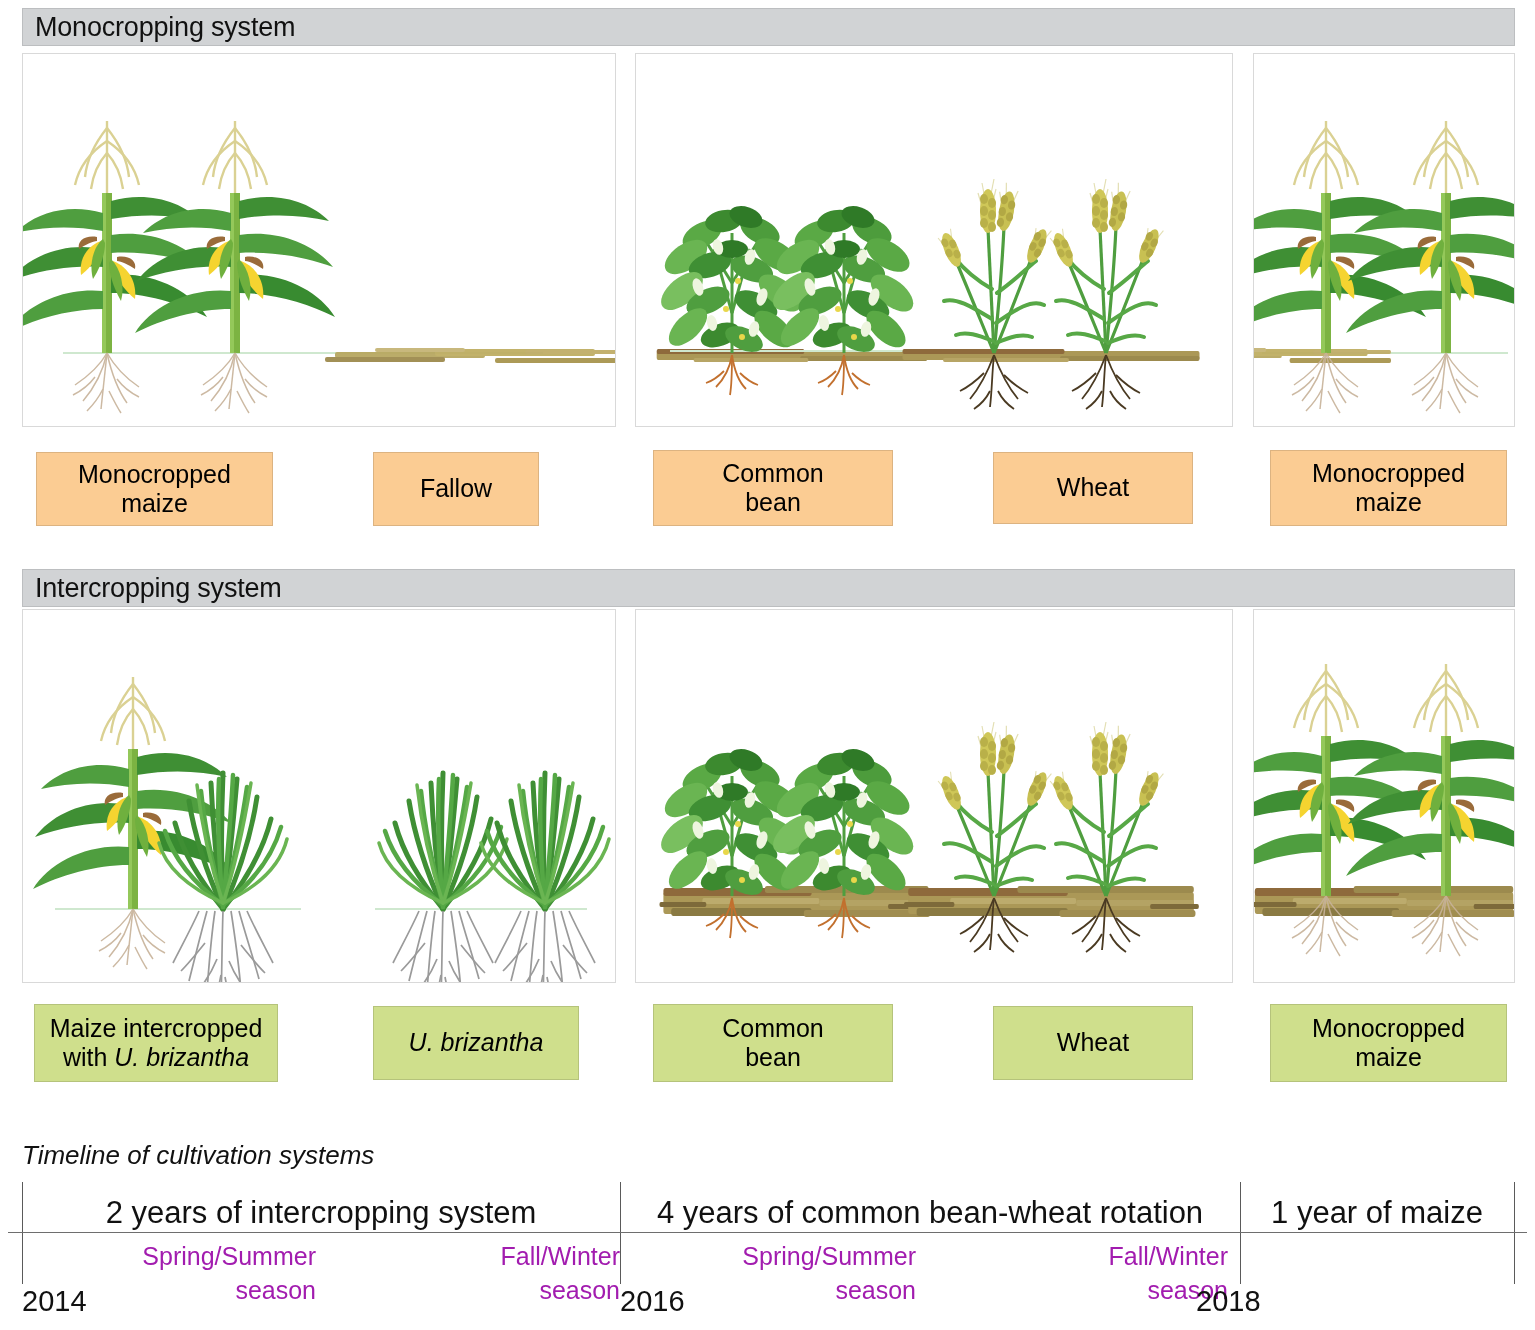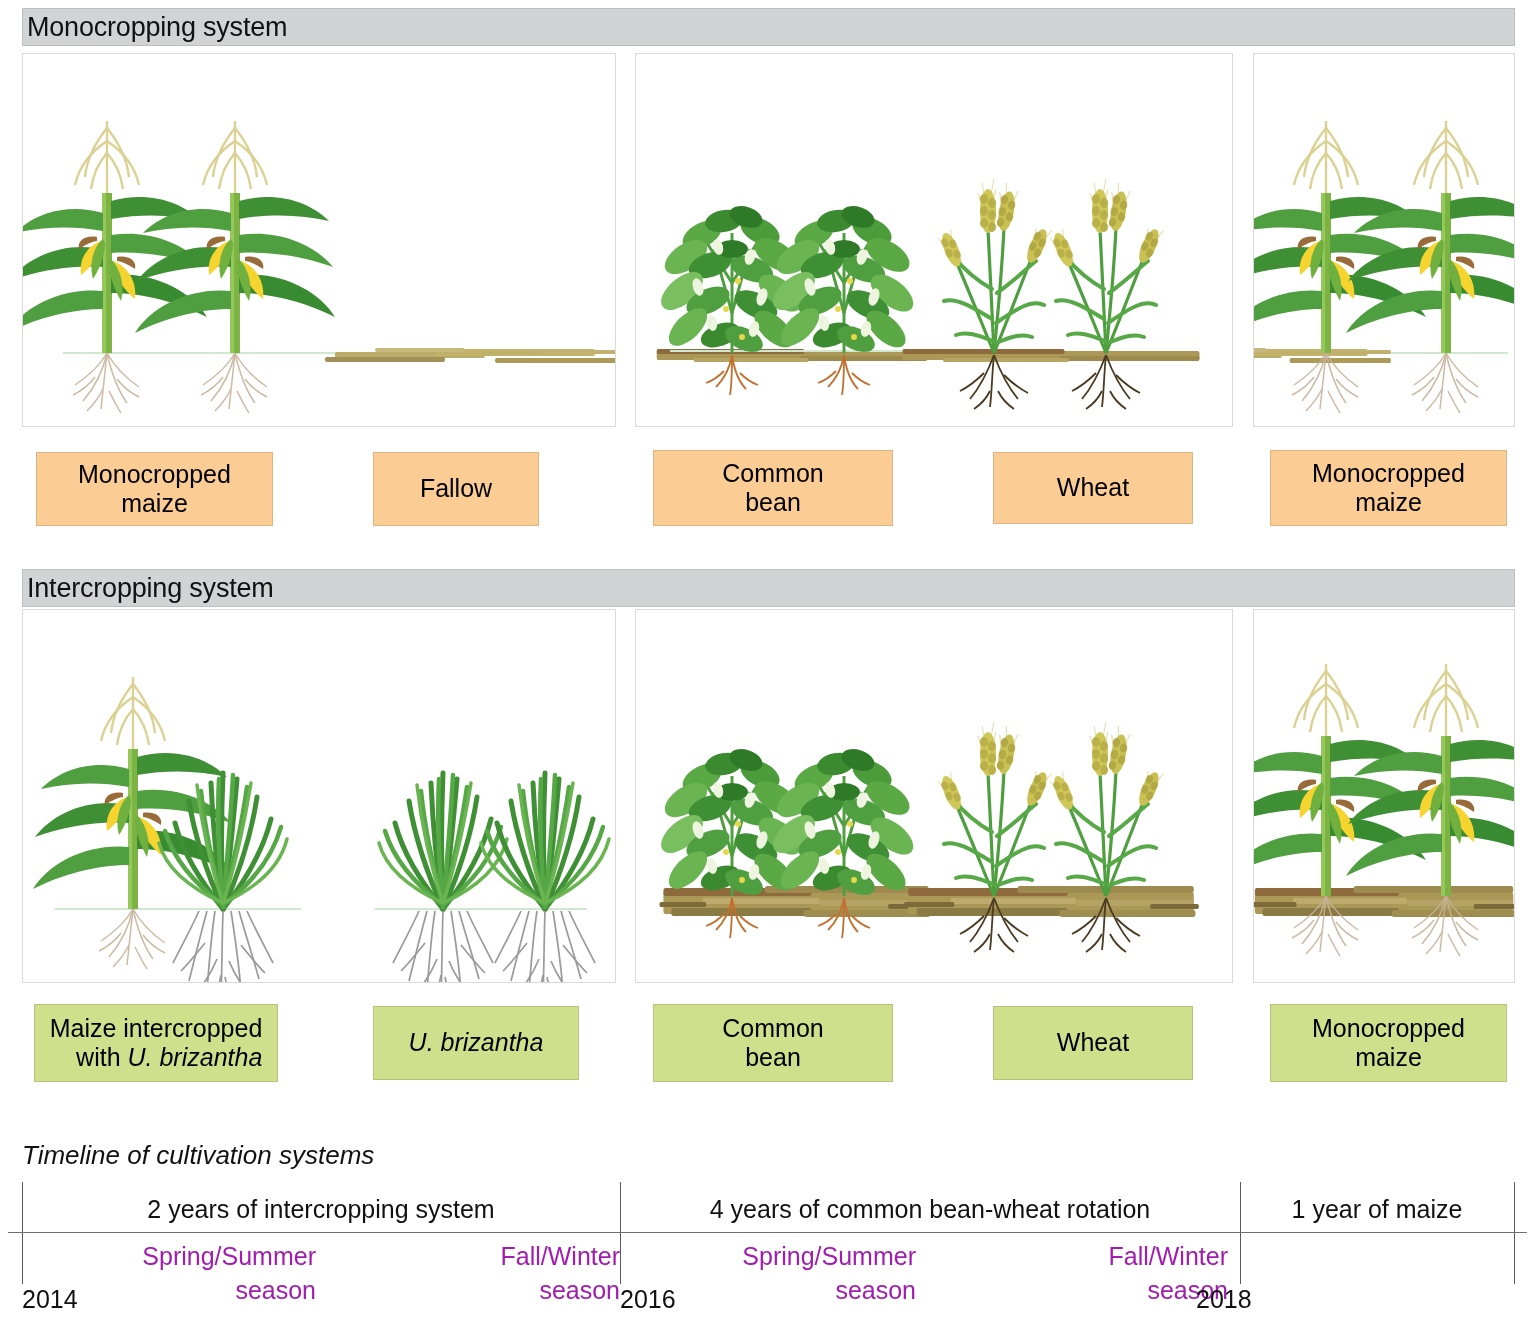--- a/index.html
+++ b/index.html
@@ -2,42 +2,42 @@
 <html><head>
 <meta charset="utf-8">
 <style>
   html,body{margin:0;padding:0;background:#fff;}
   body{width:1535px;height:1330px;position:relative;
        font-family:"Liberation Sans","DejaVu Sans",sans-serif;color:#000;
        overflow:hidden;}
 
   .sys-header{position:absolute;left:22px;background:#d1d3d5;
        border:1px solid #bcbec0;box-sizing:border-box;
-       display:flex;align-items:center;padding-left:4px;
+       display:flex;align-items:center;padding-left:12px;
        font-size:27px;color:#111;letter-spacing:-0.2px;}
 
   .panel{position:absolute;background:#fff;border:1px solid #d9d9d9;
        box-sizing:border-box;overflow:hidden;}
 
   .label-box{position:absolute;box-sizing:border-box;
        display:flex;align-items:center;justify-content:center;
        text-align:center;font-size:25px;line-height:1.18;
        border:1px solid rgba(0,0,0,0.12);}
   .label-box.orange{background:#fbcc93;}
   .label-box.green{background:#cfdf8c;}
   .label-box i{font-style:italic;}
 
   
   .tl-title{position:absolute;font-size:26px;color:#111;font-style:italic;}
   .tl-vline{position:absolute;width:1px;background:#5a5a5a;}
   .tl-hline{position:absolute;height:1px;background:#6e6e6e;}
-  .tl-band-label{position:absolute;text-align:center;font-size:25px;color:#111;}
+  .tl-band-label{position:absolute;text-align:center;font-size:31px;color:#111;}
   .tl-season{position:absolute;text-align:right;font-size:25px;
        line-height:1.35;color:#a21caf;}
-  .tl-year{position:absolute;font-size:25px;color:#111;}
+  .tl-year{position:absolute;font-size:29px;color:#111;}
 
   svg{display:block;overflow:visible;}
 </style>
 </head>
 <body>
 
 <div class="sys-header" style="top:8px;width:1493px;height:38px;">
   <span>Monocropping system</span>
 </div>
 
@@ -451,21 +451,21 @@
       </g>
     <g transform="translate(72,286)">
         <use href="#maizeTall"></use>
       </g>
     <g transform="translate(192,286)">
         <use href="#maizeTall"></use>
       </g>
   </svg>
 </div>
 
-<div class="label-box green" style="left:34px;top:1004px;width:244px;height:78px;text-align:right;">
+<div class="label-box green" style="left:34px;top:1004px;width:244px;height:78px;">
   <span>
     <span>Maize intercropped</span><br>
     <span>with </span><i>U. brizantha</i>
   </span>
 </div>
 <div class="label-box green" style="left:373px;top:1006px;width:206px;height:74px;">
   <i>U. brizantha</i>
 </div>
 <div class="label-box green" style="left:653px;top:1004px;width:240px;height:78px;">
   <span>

